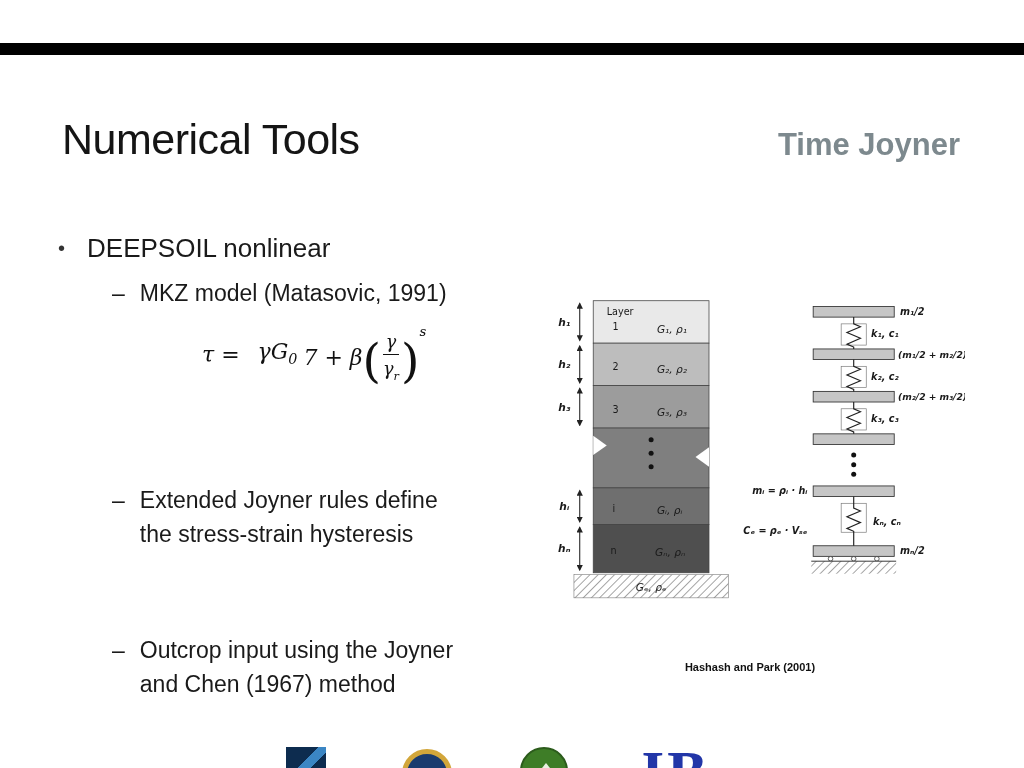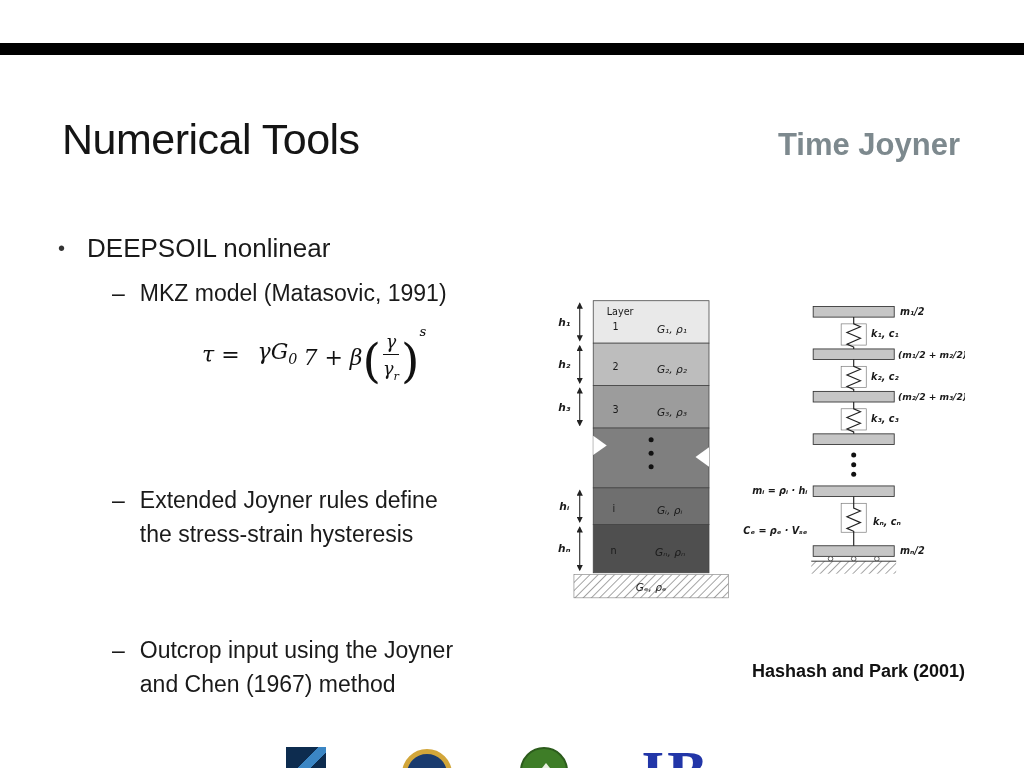--- a/index.html
+++ b/index.html
@@ -28,22 +28,22 @@
   .frac-bar { align-self:stretch; height:0; border-top:1.7px solid #111; }
   .frac-den { display:flex; align-items:center; padding-top:5px; }
   .paren { font-style:normal; font-size:215%; font-weight:300; line-height:0.75; transform:translateY(3px); }
   .inner-frac { display:inline-flex; flex-direction:column; align-items:center; font-size:80%; margin:0 2px; }
   .inner-num { padding-bottom:2px; }
   .inner-den { border-top:1.2px solid #111; padding-top:4px; }
   .inner-den sub, .frac-num sub { font-size:65%; font-style:italic; }
   .exp { font-size:60%; align-self:flex-start; transform:translateY(-8px); }
 
   .figure-svg { position:absolute; left:535px; top:250px; font-family:"DejaVu Sans",sans-serif; }
-  .caption { position:absolute; left:535px; top:618px; width:430px; text-align:right;
-             font-size:18px; font-weight:700; color:#111; }
+  .caption { position:absolute; left:535px; top:618px; width:430px; text-align:center;
+             font-size:11px; font-weight:700; color:#111; }
 
   
   .logos { position:absolute; left:0; top:698px; width:1024px; height:70px; }
   .logo { position:absolute; display:flex; flex-direction:column; align-items:center; }
 
   .logo-nees { left:276px; top:6px; }
   .nees-mark { width:40px; height:38px;
     background:linear-gradient(135deg,#0d2c4f 0 42%,#3b86c4 42% 58%,#0d2c4f 58% 100%); }
   .nees-text { margin-top:4px; color:#2e6da4; font-weight:700; font-size:16px; letter-spacing:4px; }
 

